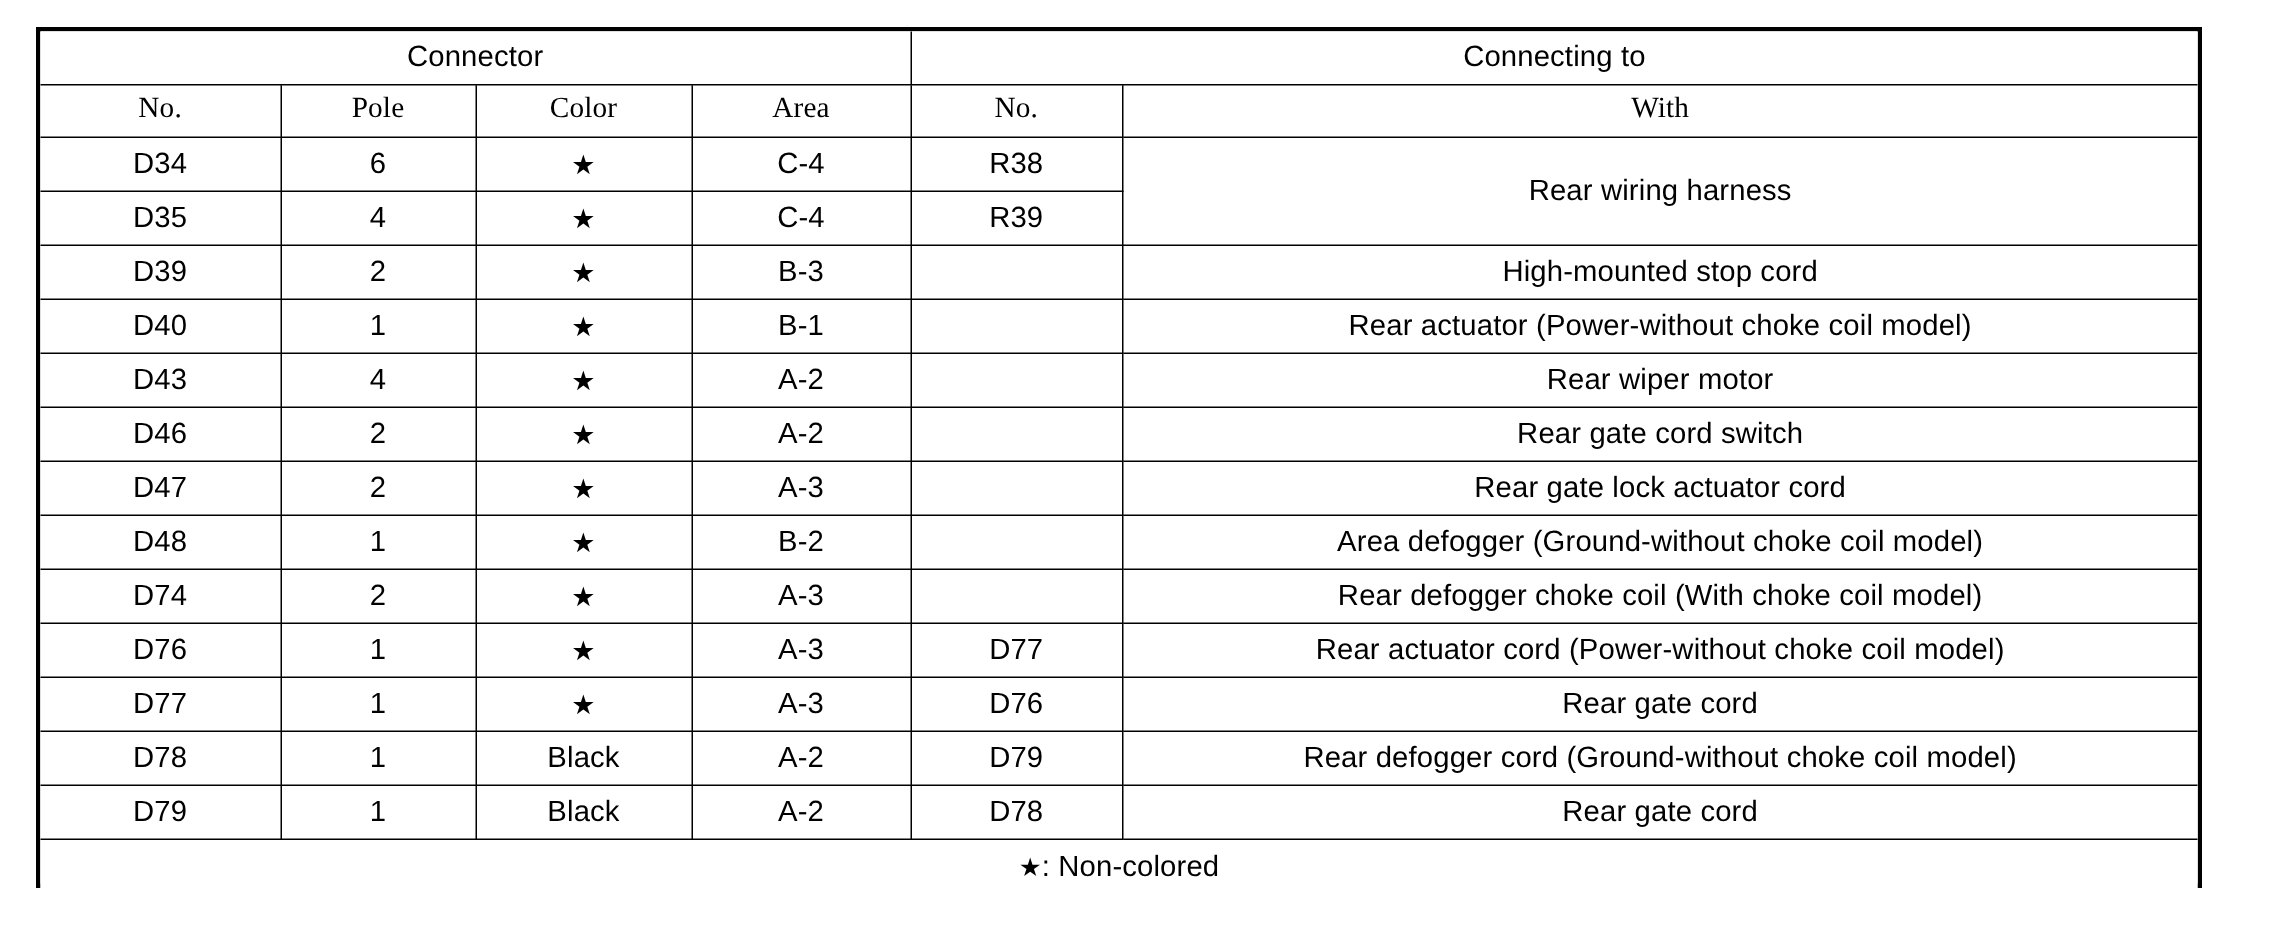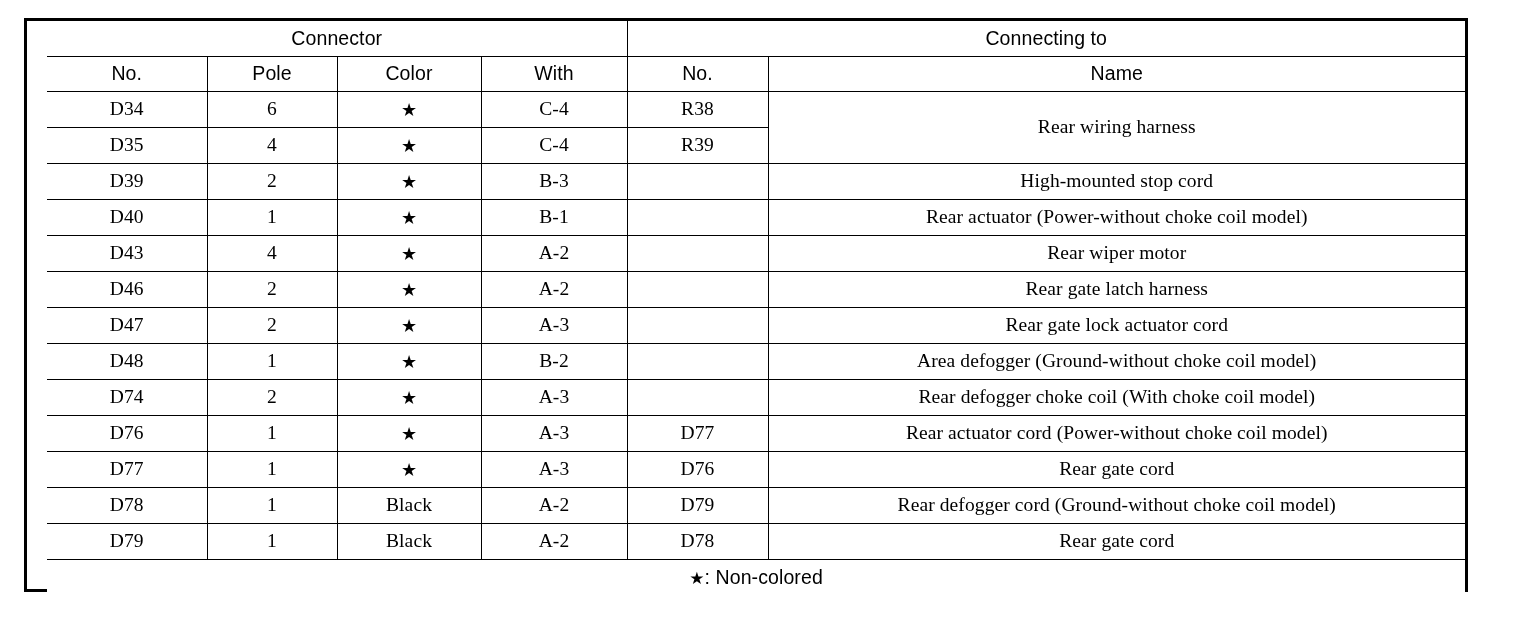--- a/index.html
+++ b/index.html
@@ -25,21 +25,20 @@
   
   .table-wrap {
     position: absolute;
     left: 24px;
     top: 18px;
     width: 1444px;
     height: 574px;
     box-sizing: border-box;
     border: 3px solid #000000;
     background: #ffffff;
-    padding-left: 20px;
   }
 
   table.conn {
     border-collapse: collapse;
     table-layout: fixed;
     width: 100%;
     height: 100%;
     background: #ffffff;
   }
 
@@ -65,21 +64,21 @@
   table.conn td:last-child { border-right: none; }
 
   .col-no    { width: 160px; }
   .col-pole  { width: 130px; }
   .col-color { width: 144px; }
   .col-area  { width: 146px; }
   .col-cno   { width: 141px; }
   .col-name  { width: auto; }
 
   .hdr-group { font-size: 19.5px; }
-  .hdr-sub   { font-size: 19.5px; }
+  .hdr-sub   { font-size: 19.5px; font-family: Liberation Serif, serif; }
 
   td.name-cell {
     text-align: left;
     padding-left: 10px;
     white-space: nowrap;
   }
 
   td.legend-cell {
     text-align: left;
     padding-left: 8px;
@@ -92,21 +91,21 @@
     display: inline-block;
     transform: translateY(1px);
   }
 
   .legend-star {
     font-size: 17px;
     display: inline-block;
     transform: translateY(0px);
   }
 
-  .row-h { height: 36px; font-family: Liberation Serif, serif; }
+  .row-h { height: 36px; }
   .hdr-h { height: 35px; }
   .legend-h { height: 37px; margin-top: 16px; }
 </style>
 </head>
 <body>
 
 <div id="page">
   <div class="table-wrap">
     <table class="conn">
       <colgroup>
@@ -120,23 +119,23 @@
       <tbody id="table-body">
 
       <tr class="hdr-h">
             <td class="hdr-group" colspan="4">Connector</td>
             <td class="hdr-group" colspan="2">Connecting to</td>
           </tr>
           <tr class="hdr-h">
             <td class="hdr-sub">No.</td>
             <td class="hdr-sub">Pole</td>
             <td class="hdr-sub">Color</td>
+            <td class="hdr-sub">Area</td>
+            <td class="hdr-sub">No.</td>
             <td class="hdr-sub">With</td>
-            <td class="hdr-sub">No.</td>
-            <td class="hdr-sub">Name</td>
           </tr>
           <tr class="row-h">
             <td>D34</td>
             <td>6</td>
             <td><span class="star">★</span></td>
             <td>C-4</td>
             <td>R38</td>
             <td class="name-cell" rowspan="2">Rear wiring harness</td>
           </tr>
           <tr class="row-h">
@@ -169,21 +168,21 @@
             <td>A-2</td>
             <td></td>
             <td class="name-cell">Rear wiper motor</td>
           </tr>
           <tr class="row-h">
             <td>D46</td>
             <td>2</td>
             <td><span class="star">★</span></td>
             <td>A-2</td>
             <td></td>
-            <td class="name-cell">Rear gate latch harness</td>
+            <td class="name-cell">Rear gate cord switch</td>
           </tr>
           <tr class="row-h">
             <td>D47</td>
             <td>2</td>
             <td><span class="star">★</span></td>
             <td>A-3</td>
             <td></td>
             <td class="name-cell">Rear gate lock actuator cord</td>
           </tr>
           <tr class="row-h">

